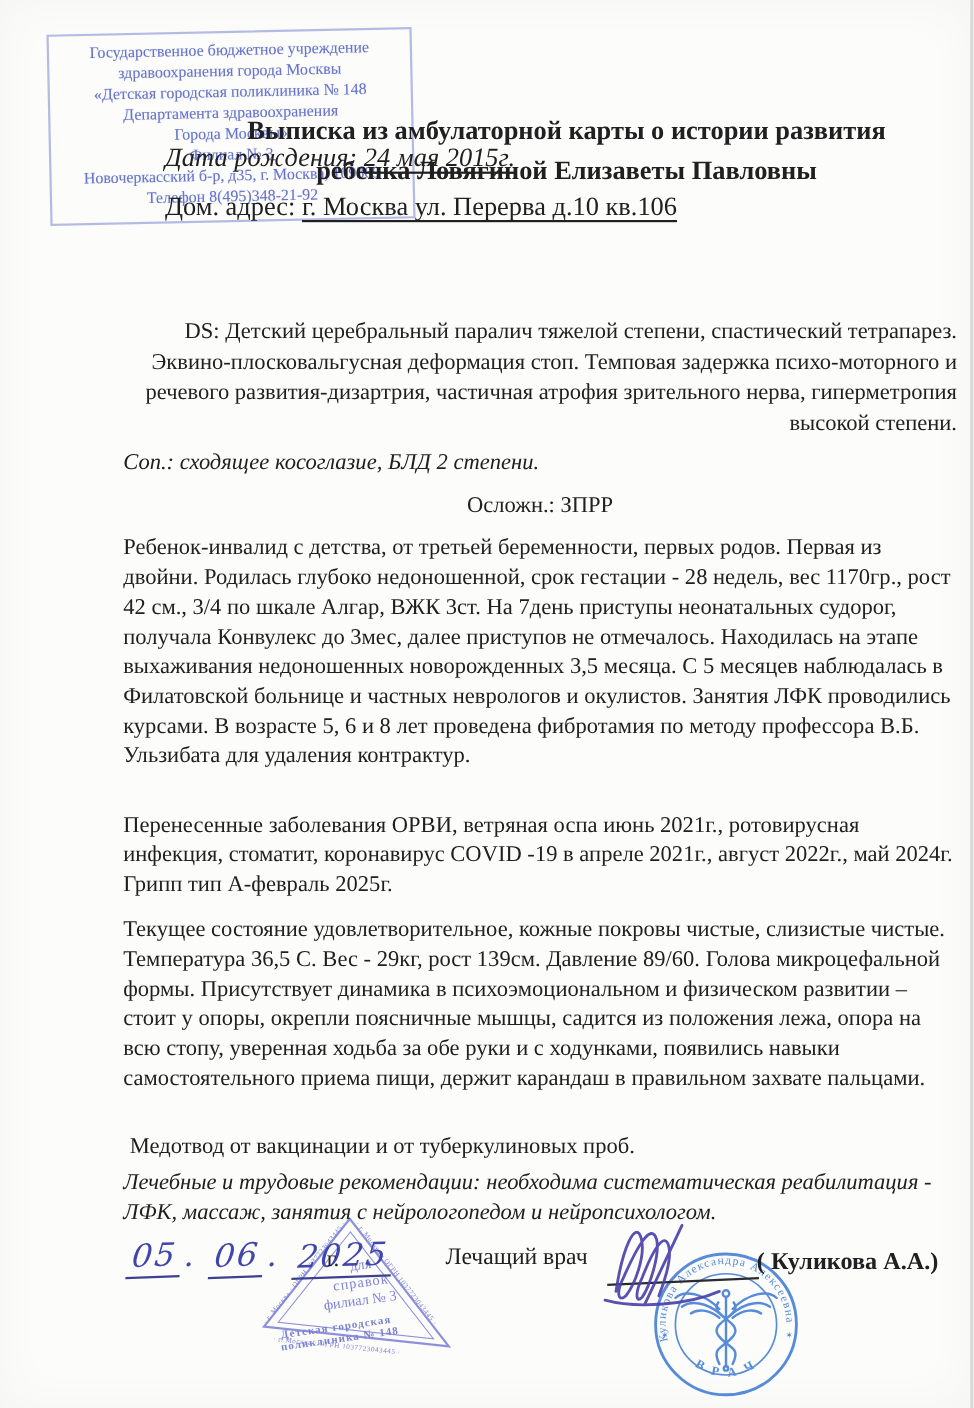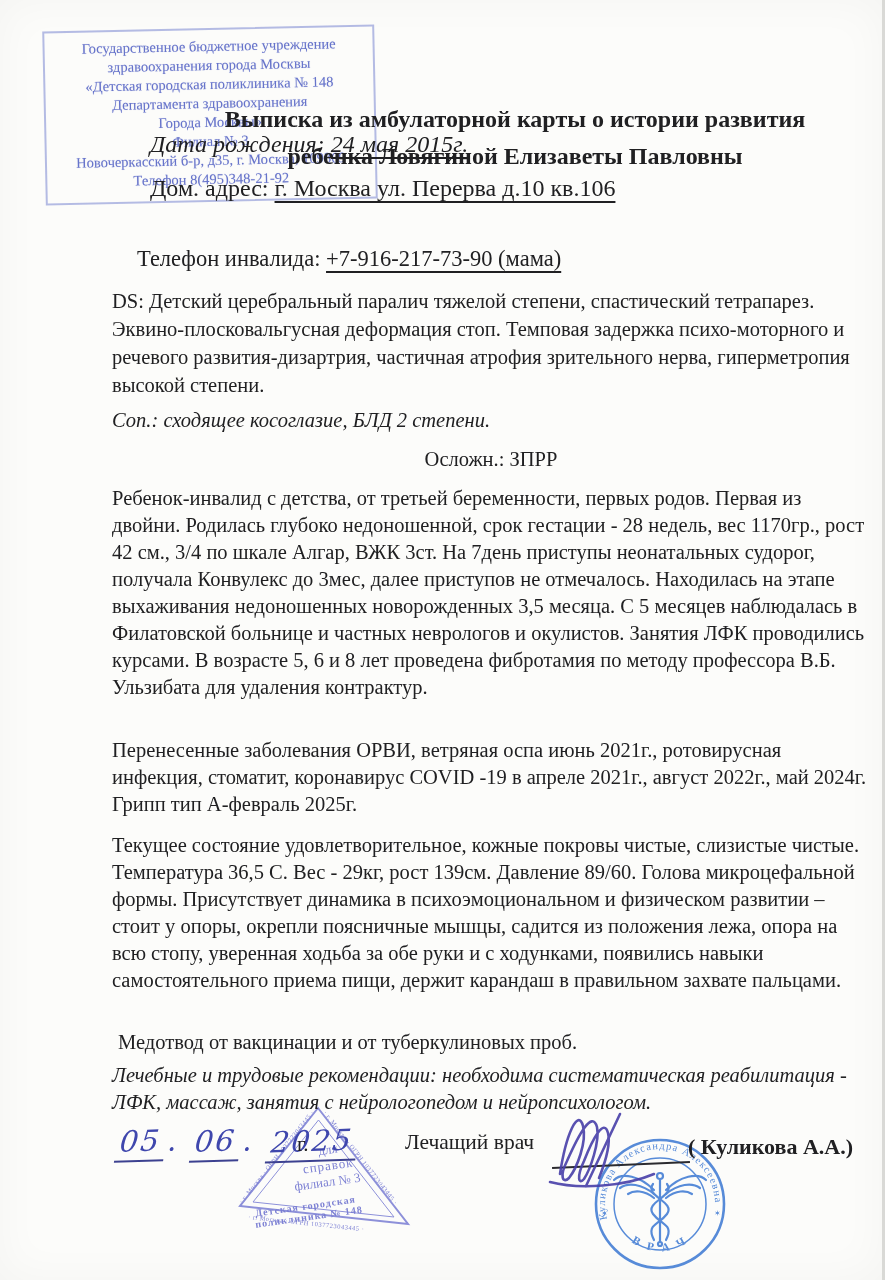--- a/index.html
+++ b/index.html
@@ -29,21 +29,21 @@
   }
   .doc-title div{white-space:nowrap;}
   
   .field{white-space:nowrap;z-index:3;}
   .f-big{font-size:24px;}
   .f-mid{font-size:22.5px;}
   .uval{text-decoration:underline;text-decoration-thickness:1.6px;text-underline-offset:5px;}
   .gap{display:inline-block;width:34px;}
   
   .para{left:112px;width:758px;font-size:20.5px;line-height:27px;z-index:3;}
-  .para-ds{line-height:28px;}
+  .para-ds{line-height:28px;text-align:right;}
   
   .hand-date{
     left:116px;top:1124px;z-index:4;
     font-family:"DejaVu Serif", serif;font-style:italic;
     font-size:29px;color:#3f47ad;letter-spacing:2px;
   }
   .hand-date .seg{
     display:inline-block;border-bottom:2px solid #3c4190;
     padding:0 4px 2px 4px;transform:skewX(-8deg) rotate(-2deg);
   }
@@ -88,24 +88,20 @@
     <span>Дата рождения:</span>
     <span class="uval">24 мая 2015г.</span>
   </div>
 
   <div class="abs field f-big" style="left:150px;top:175px;">
     <span>Дом. адрес:</span>
     <span class="uval">г. Москва ул. Перерва д.10 кв.106</span>
   </div>
 
 
-  <div class="abs field f-mid" style="left:137px;top:246px;">
-    <span>Телефон инвалида:</span>
-    <span class="uval">+7-916-217-73-90 (мама)</span>
-  </div>
 
   <div class="abs para para-ds" style="top:287px;">DS: Детский церебральный паралич тяжелой степени, спастический тетрапарез. Эквино-плосковальгусная деформация стоп. Темповая задержка психо-моторного и речевого развития-дизартрия, частичная атрофия зрительного нерва, гиперметропия высокой степени.</div>
   <div class="abs para" style="top:407px;font-style:italic;">Соп.: сходящее косоглазие, БЛД 2 степени.</div>
   <div class="abs para" style="top:446px;text-align:center;">Осложн.: ЗПРР</div>
   <div class="abs para" style="top:485px;">Ребенок-инвалид с детства, от третьей беременности, первых родов. Первая из двойни. Родилась глубоко недоношенной, срок гестации - 28 недель, вес 1170гр., рост 42 см., 3/4 по шкале Алгар, ВЖК 3ст. На 7день приступы неонатальных судорог, получала Конвулекс до 3мес, далее приступов не отмечалось. Находилась на этапе выхаживания недоношенных новорожденных 3,5 месяца. С 5 месяцев наблюдалась в Филатовской больнице и частных неврологов и окулистов. Занятия ЛФК проводились курсами. В возрасте 5, 6 и 8 лет проведена фибротамия по методу профессора В.Б. Ульзибата для удаления контрактур.</div>
   <div class="abs para" style="top:737px;">Перенесенные заболевания ОРВИ, ветряная оспа июнь 2021г., ротовирусная инфекция, стоматит, коронавирус COVID -19 в апреле 2021г., август 2022г., май 2024г. Грипп тип А-февраль 2025г.</div>
   <div class="abs para" style="top:832px;">Текущее состояние удовлетворительное, кожные покровы чистые, слизистые чистые. Температура 36,5 С. Вес - 29кг, рост 139см. Давление 89/60. Голова микроцефальной формы. Присутствует динамика в психоэмоциональном и физическом развитии – стоит у опоры, окрепли поясничные мышцы, садится из положения лежа, опора на всю стопу, уверенная ходьба за обе руки и с ходунками, появились навыки самостоятельного приема пищи, держит карандаш в правильном захвате пальцами.</div>
   <div class="abs para" style="top:1029px;left:118px;">Медотвод от вакцинации и от туберкулиновых проб.</div>
   <div class="abs para" style="top:1062px;font-style:italic;">Лечебные и трудовые рекомендации: необходима систематическая реабилитация - ЛФК, массаж, занятия с нейрологопедом и нейропсихологом.</div>
 

